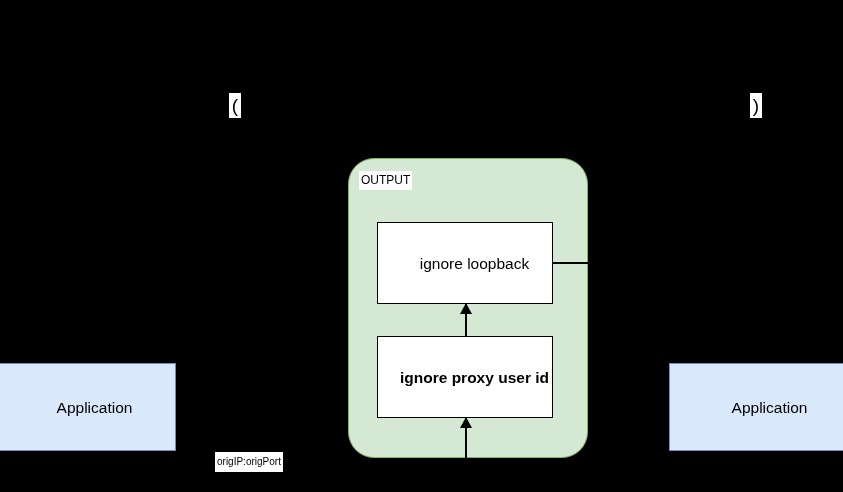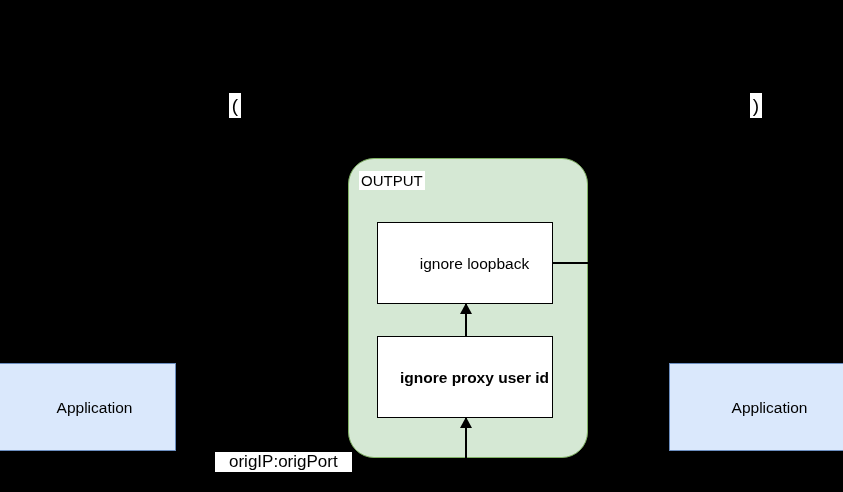--- a/index.html
+++ b/index.html
@@ -38,21 +38,21 @@
     border-radius: 26px;
   }
 
   
   .container-label {
     position: absolute;
     left: 359px;
     top: 171px;
     background: #ffffff;
     color: #000000;
-    font-size: 15px;
+    font-size: 12px;
     line-height: 19px;
     padding: 0 2px;
     white-space: nowrap;
   }
 
   
   .proc-box {
     background: #ffffff;
     border: 1.5px solid #000000;
     color: #000000;
@@ -92,23 +92,23 @@
     top: 363px;
     width: 182px;
     height: 88px;
   }
 
   
   .edge-label {
     position: absolute;
     background: #ffffff;
     color: #000000;
-    font-size: 17px;
+    font-size: 10px;
     line-height: 20px;
-    padding: 0 14px;
+    padding: 0 2px;
     white-space: nowrap;
   }
   .label-origip {
     left: 215px;
     top: 452px;
   }
   .label-paren-open {
     left: 229px;
     top: 93px;
     width: 12px;

